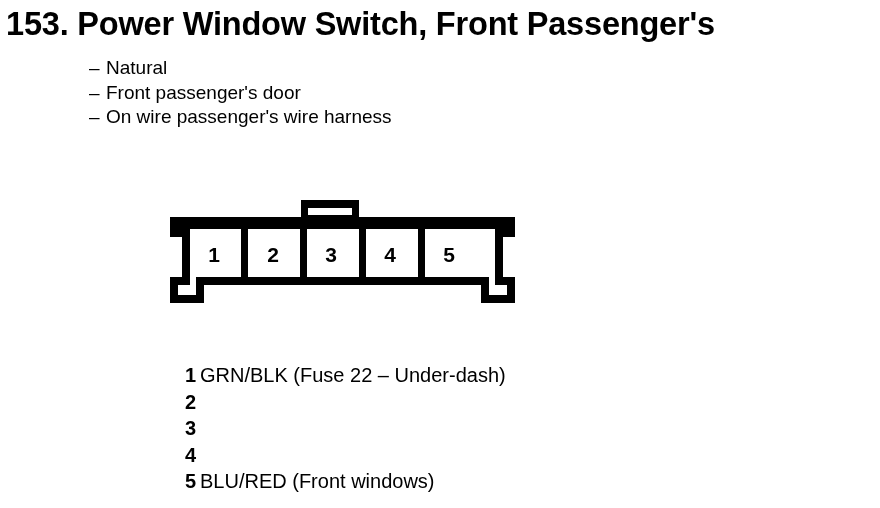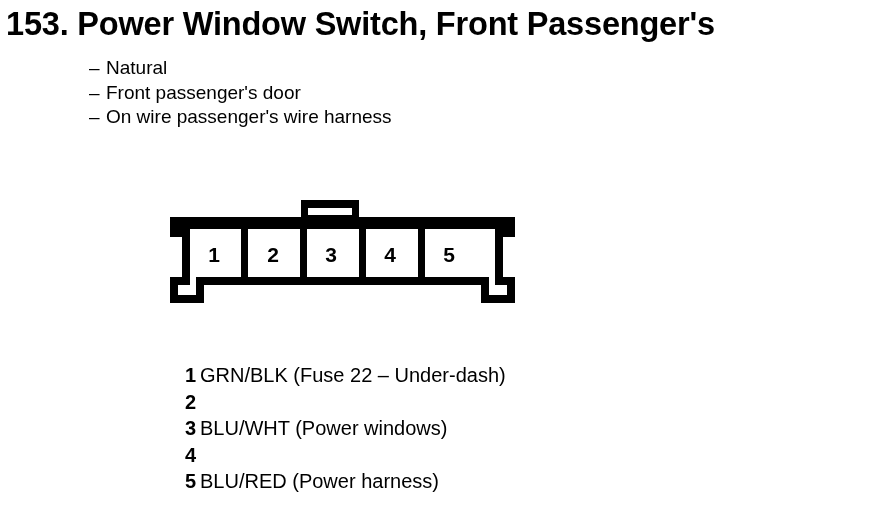--- a/index.html
+++ b/index.html
@@ -176,22 +176,21 @@
 <div class="pin-list">
   <div class="pin-row">
     <span class="pin-num">1</span>
     <span class="pin-desc">GRN/BLK (Fuse 22 – Under-dash)</span>
   </div>
   <div class="pin-row">
     <span class="pin-num">2</span>
   </div>
   <div class="pin-row">
     <span class="pin-num">3</span>
-    <span class="pin-desc">BLU/WHT (Power windows)</span>
   </div>
   <div class="pin-row">
     <span class="pin-num">4</span>
   </div>
   <div class="pin-row">
     <span class="pin-num">5</span>
-    <span class="pin-desc">BLU/RED (Power harness)</span>
+    <span class="pin-desc">BLU/RED (Front windows)</span>
   </div>
 </div>
 
 </body></html>

